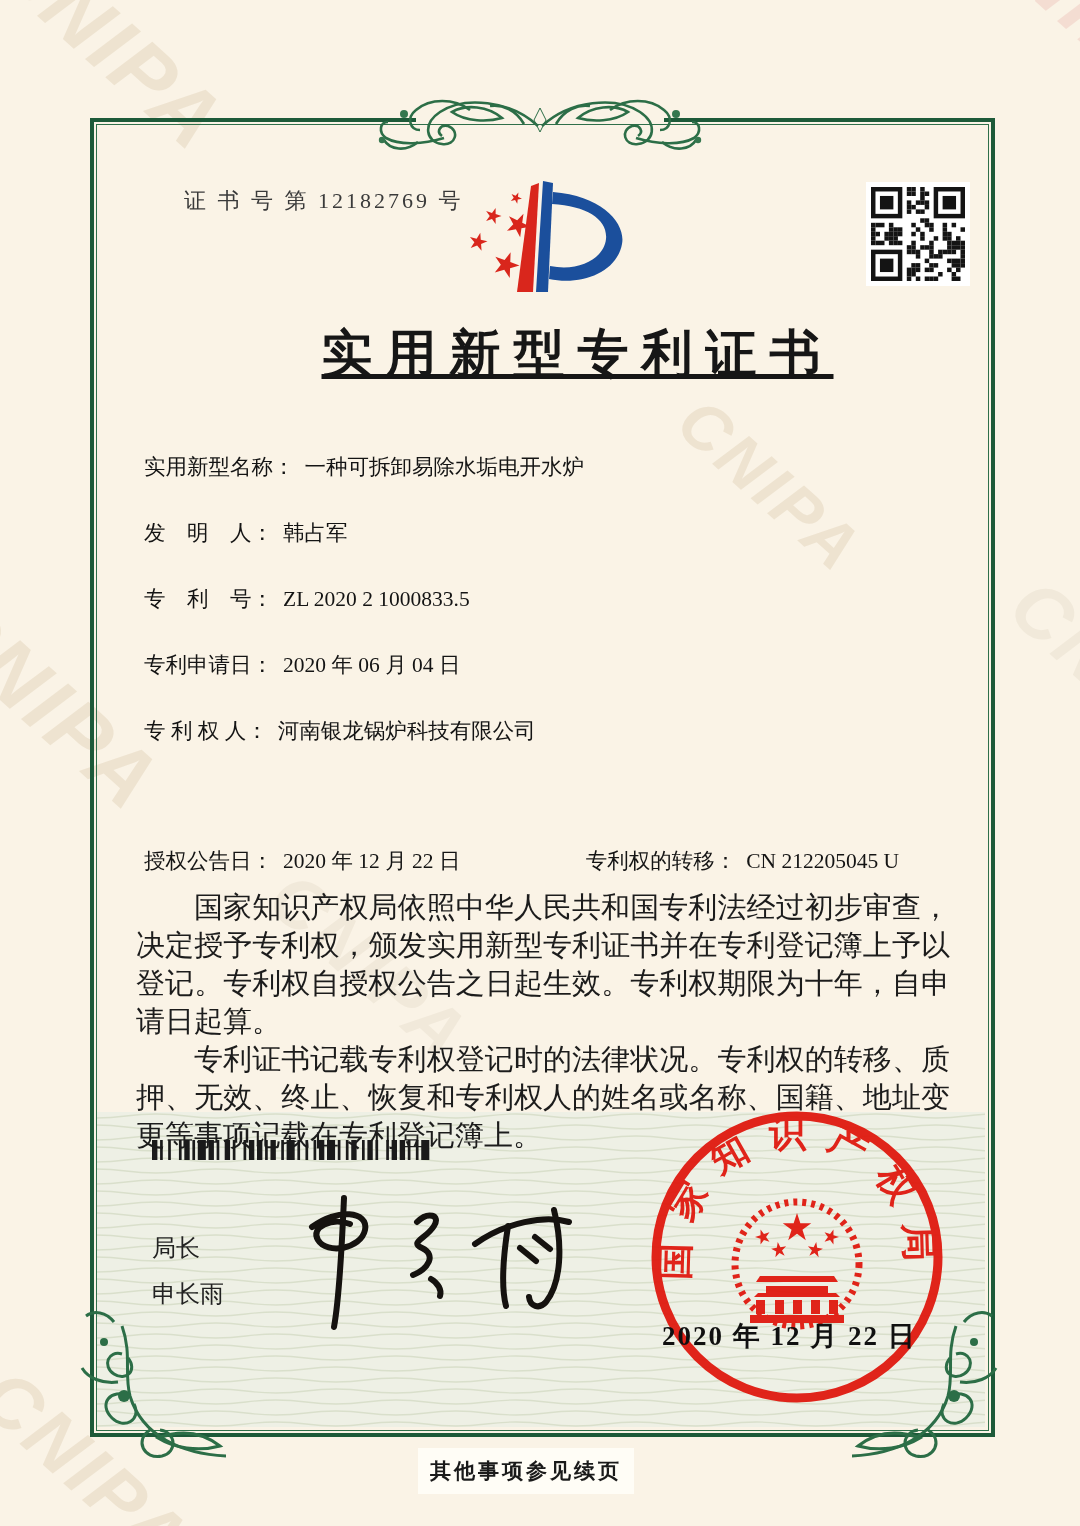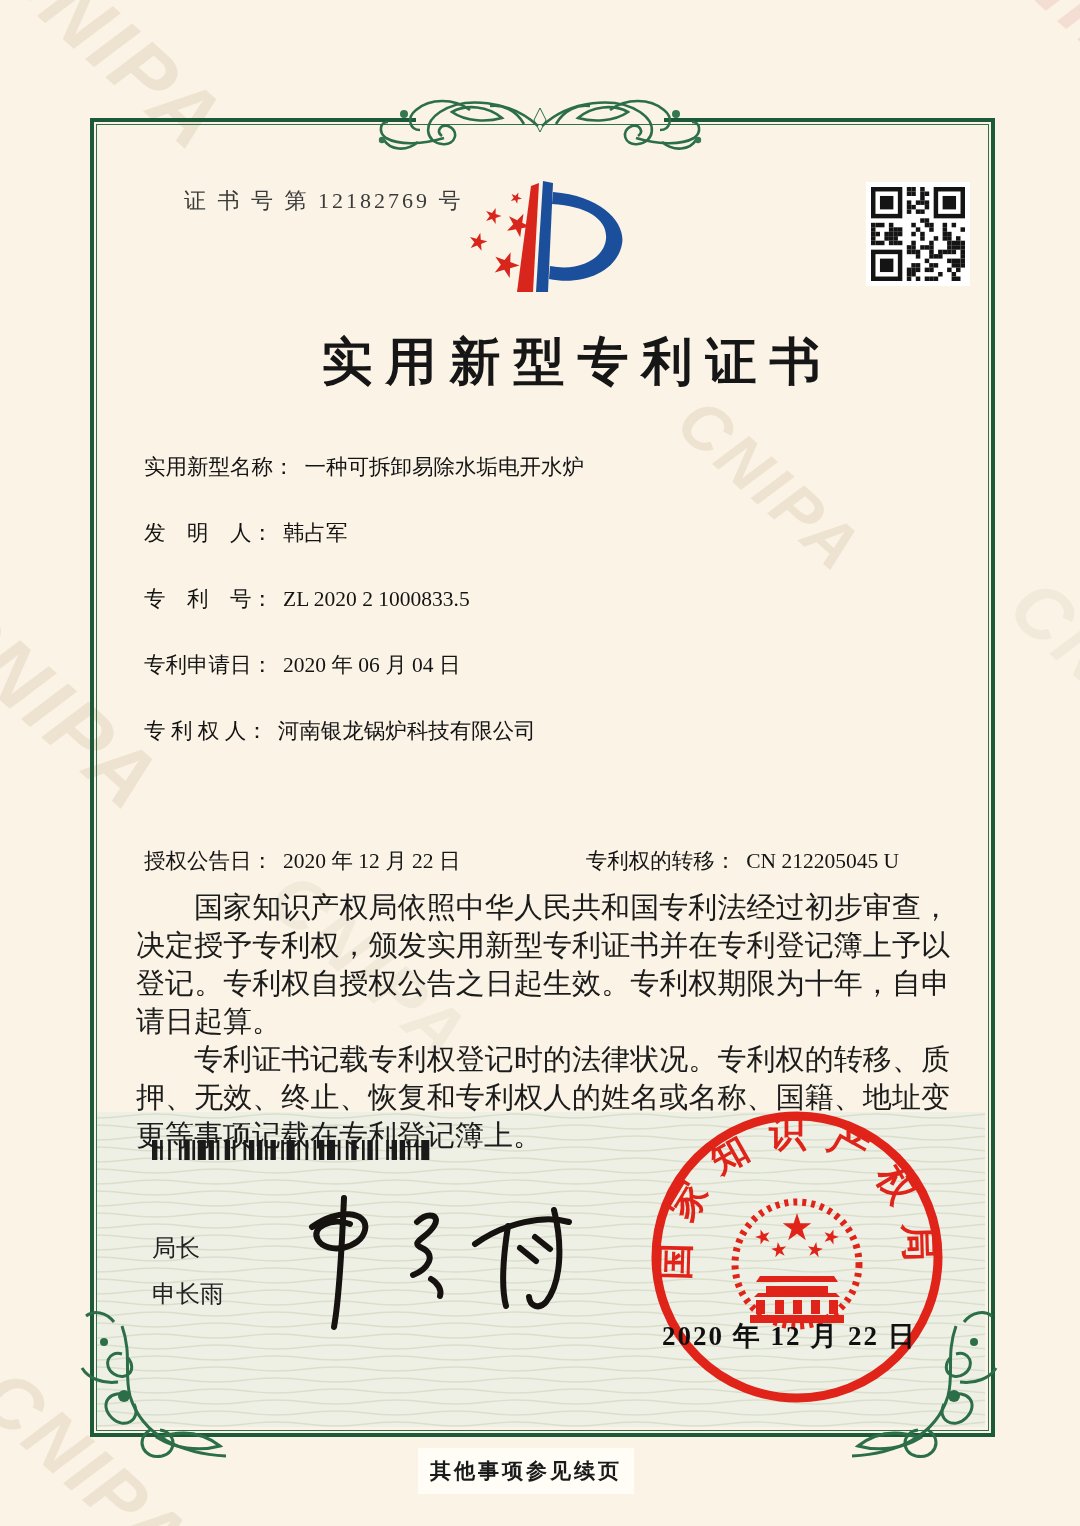--- a/index.html
+++ b/index.html
@@ -23,22 +23,22 @@
     border:1px solid #2f6f4a;}
   
   .band{position:absolute;left:96px;top:1112px;width:889px;height:315px;
     background:#eef0e5;overflow:hidden;}
   .band svg path{stroke:#d9dfcb;stroke-width:1.3;fill:none;}
   .cert-no{position:absolute;left:144px;top:186px;font-size:22px;
     letter-spacing:3px;color:#3a3a3a;margin-left:40px;}
   .qr-wrap{position:absolute;left:866px;top:182px;width:104px;height:104px;
     background:#ffffff;padding:5px;box-sizing:border-box;}
   .logo{position:absolute;left:452px;top:176px;}
-  .title{position:absolute;left:90px;top:328px;width:975px;text-align:center;
-    font-size:51px;font-weight:bold;letter-spacing:13px;color:#161616;}
+  .title{position:absolute;left:90px;top:320px;width:975px;text-align:center;
+    font-size:51px;font-weight:bold;letter-spacing:13px;color:#161616;text-decoration:underline;}
   .row{position:absolute;left:144px;font-size:21.5px;white-space:nowrap;}
   .row .lbl{color:#141414;}
   .row .val{margin-left:10px;color:#141414;}
   .row .val.wrap{display:inline-block;white-space:normal;width:552px;
     vertical-align:top;line-height:36px;}
   .grant2{margin-left:120px;}
   .paras{position:absolute;left:136px;top:888px;width:814px;font-size:29px;
     line-height:38px;text-align:justify;}
   .paras p{margin:0;text-indent:2em;}
   .barcode{position:absolute;left:152px;top:1140px;}

